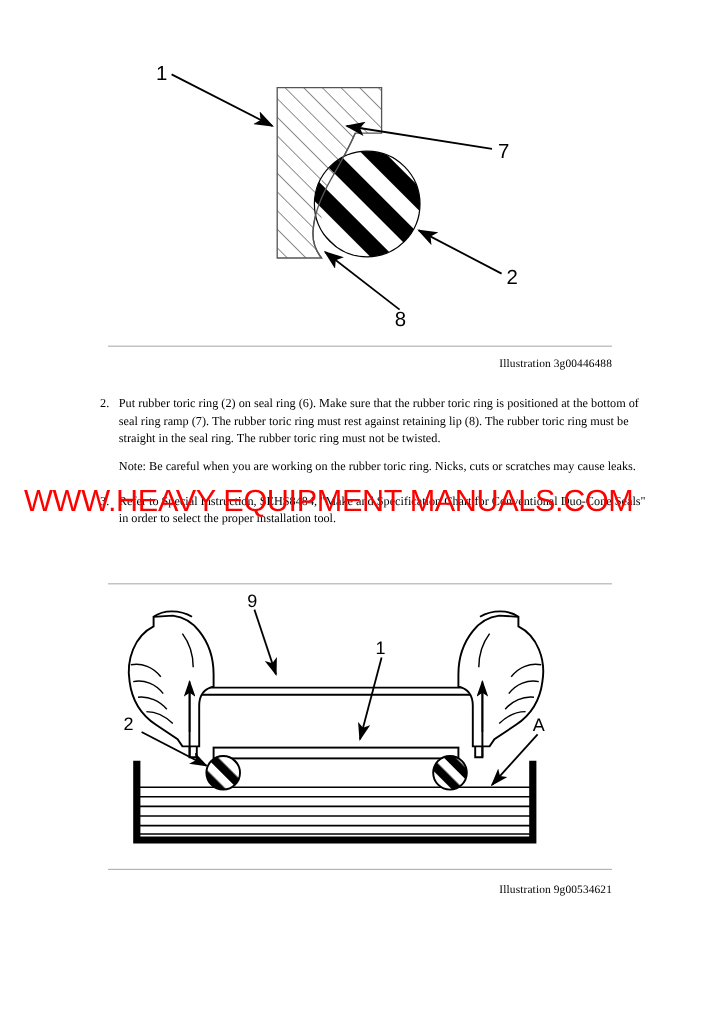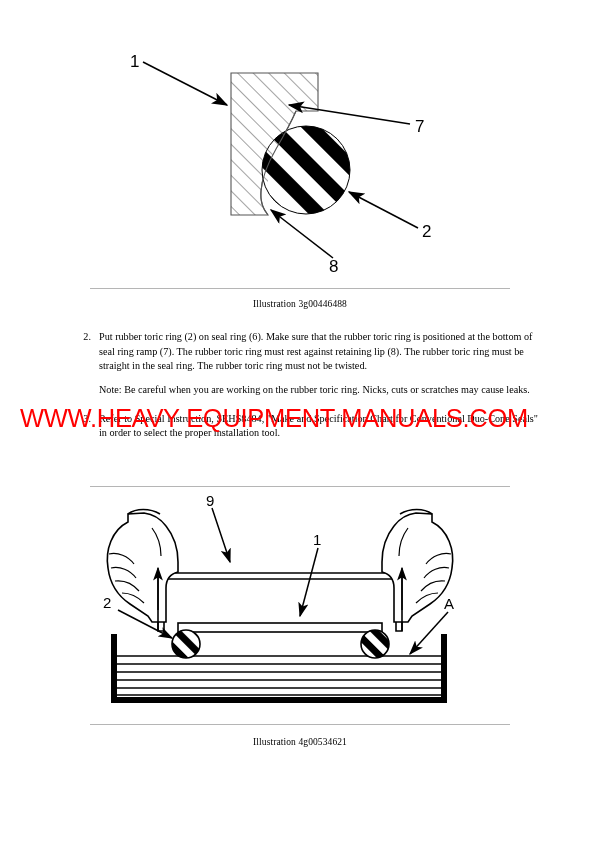--- a/index.html
+++ b/index.html
@@ -37,21 +37,21 @@
   .hrule.r1 { top: 288px; }
   .hrule.r2 { top: 486px; }
   .hrule.r3 { top: 724px; }
 
   
   .caption-row {
     position: absolute;
     left: 90px;
     width: 420px;
     display: flex;
-    justify-content: center;
+    justify-content: flex-end;
     font-size: 9.5px;
     letter-spacing: 0.1px;
   }
   .caption-row.c1 { top: 299px; }
   .caption-row.c2 { top: 737px; }
   .caption-label, .caption-gid { white-space: nowrap; }
 
   .fig-note {
     position: absolute;
     left: 90px;
@@ -298,20 +298,20 @@
       <text x="114" y="14" font-family="Liberation Sans, DejaVu Sans, sans-serif" font-size="15" fill="#000000">9</text>
       <text x="221" y="53" font-family="Liberation Sans, DejaVu Sans, sans-serif" font-size="15" fill="#000000">1</text>
       <text x="11" y="116" font-family="Liberation Sans, DejaVu Sans, sans-serif" font-size="15" fill="#000000">2</text>
       <text x="352" y="117" font-family="Liberation Sans, DejaVu Sans, sans-serif" font-size="15" fill="#000000">A</text>
     </svg>
   </div>
 
   <div class="hrule r3"></div>
 
   <div class="caption-row c2">
-    <span class="caption-label">Illustration 4</span>
+    <span class="caption-label">Illustration 9</span>
     <span class="caption-gid">g00534621</span>
   </div>
 
 
   <div class="watermark">WWW.HEAVY EQUIPMENT MANUALS.COM</div>
 
 </div>
 
 </body></html>

